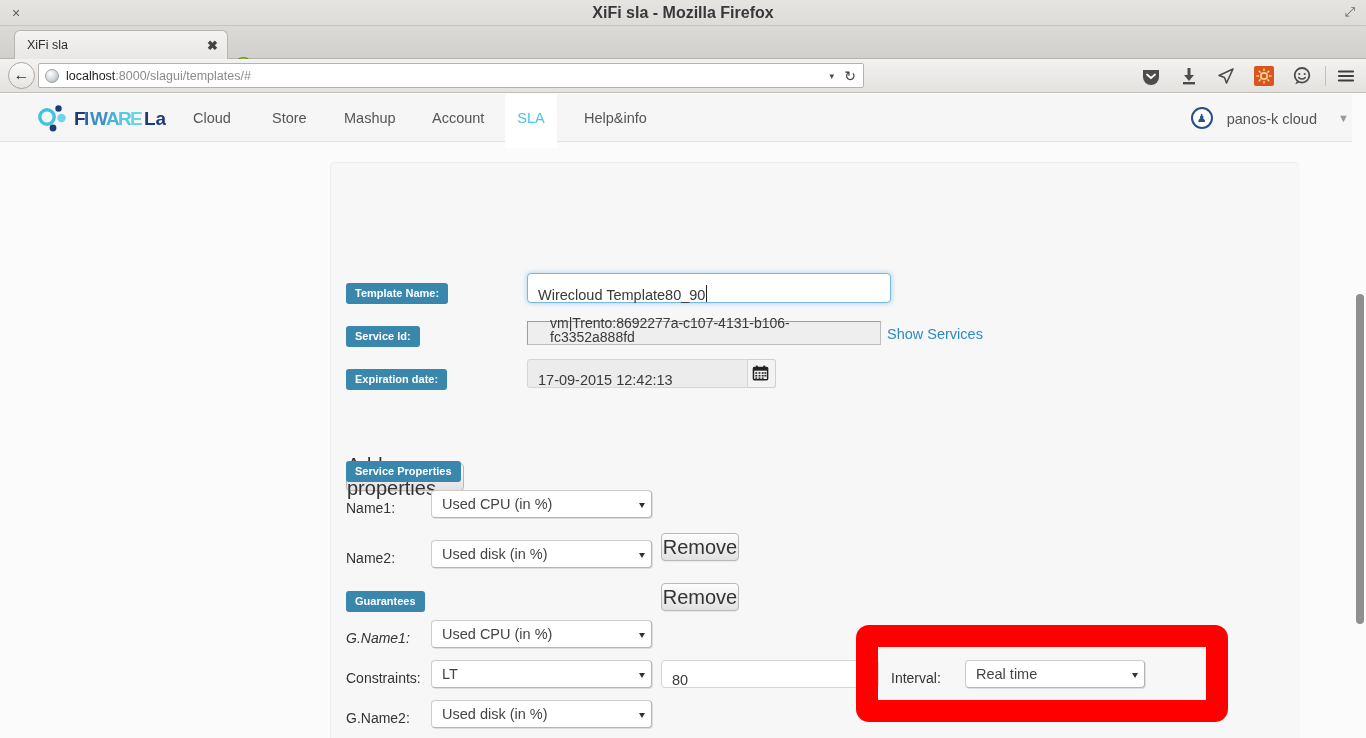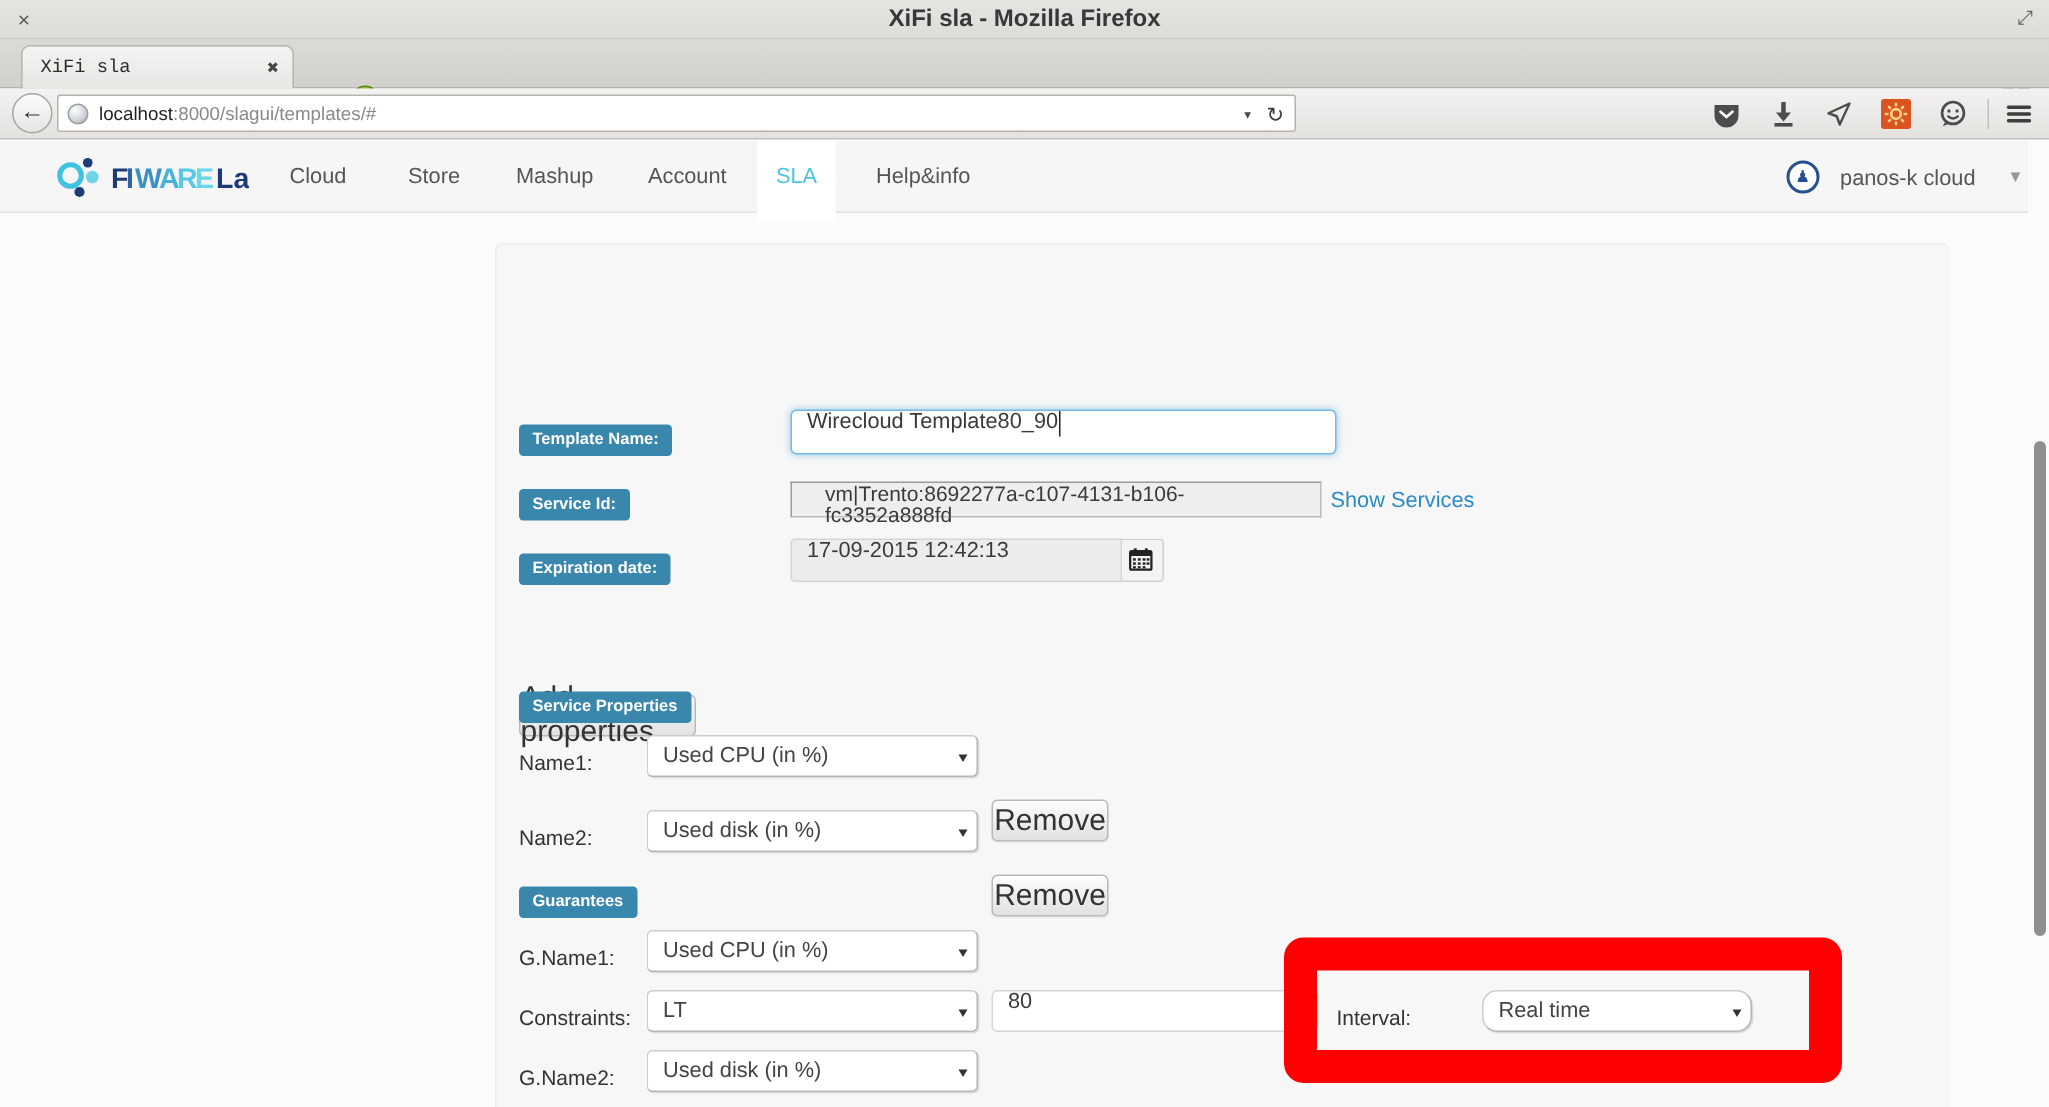--- a/index.html
+++ b/index.html
@@ -33,26 +33,25 @@
     line-height: 16px; text-align: center; cursor: pointer;
   }
 
   
   #tabstrip {
     position: absolute; left: 0; top: 26px; width: 1366px; height: 33px;
     background: linear-gradient(to bottom, #dcdad6, #d2d0cc);
     border-bottom: 1px solid #b7b4b0;
   }
   #browser-tab {
-    position: absolute; left: 14px; top: 4px; width: 182px; height: 29px;
+    position: absolute; left: 14px; top: 4px; width: 214px; height: 29px;
     background: linear-gradient(to bottom, #f4f3f1, #e9e7e4);
     border: 1px solid #b9b6b2; border-bottom: none;
     border-radius: 6px 6px 0 0;
     cursor: pointer;
-    font-family: Liberation Mono, monospace;
   }
   #browser-tab-label {
     position: absolute; left: 12px; top: 0; height: 29px; line-height: 29px;
     font-size: 12.5px; color: #2d2d2d; max-width: 160px; overflow: hidden;
     white-space: nowrap;
   }
   #browser-tab-close {
     position: absolute; right: 9px; top: 0; height: 29px; line-height: 29px;
     font-size: 13px; font-weight: bold; color: #444; cursor: pointer;
   }
@@ -200,21 +199,21 @@
     position: absolute; font-size: 14px; color: #333;
     white-space: nowrap;
   }
 
   .text-input {
     position: absolute; background: #ffffff;
     border: 1px solid #ccc; border-radius: 4px;
     font-size: 14.5px; color: #3a3a3a;
     padding: 0 10px;
     line-height: 1;
-    display: flex; align-items: flex-start;
+    display: flex; align-items: flex-end;
   }
   .text-input.focused {
     border: 1px solid #76b9e3;
     box-shadow: 0 0 5px rgba(102,175,233,.6);
   }
   .text-input.readonly {
     background: #eeeeee;
     border: 1px solid #bdbdbd;
     border-top-color: #9c9c9c; border-left-color: #9c9c9c;
     border-radius: 0;
@@ -465,36 +464,36 @@
 
     <div class="plain-label" style="left:15px;top:387px;">Name2:</div>
     <div class="select-box" style="left:100px;top:377px;width:221px;height:28px;">
       <span>Used disk (in %)</span>
       <span class="select-arrow"></span>
     </div>
     <div class="gray-button" style="left:330px;top:377px;width:78px;height:28px;">Remove</div>
 
     <div class="field-badge" style="left:15px;top:428px;">Guarantees</div>
 
-    <div class="plain-label" style="left:15px;top:467px;">G.Name1:</div>
+    <div class="plain-label" style="left:15px;top:467px;font-style:italic;">G.Name1:</div>
     <div class="select-box" style="left:100px;top:457px;width:221px;height:28px;">
       <span>Used CPU (in %)</span>
       <span class="select-arrow"></span>
     </div>
 
     <div class="plain-label" style="left:15px;top:507px;">Constraints:</div>
     <div class="select-box" style="left:100px;top:497px;width:221px;height:28px;">
       <span>LT</span>
       <span class="select-arrow"></span>
     </div>
     <div class="text-input" style="left:330px;top:497px;width:218px;height:28px;background:#fff;border-color:#d4d4d4;">
       <span>80</span>
     </div>
     <div class="plain-label" style="left:560px;top:507px;">Interval:</div>
-    <div class="select-box" style="left:657px;top:497px;width:180px;height:28px;border-radius:10px;">
+    <div class="select-box" style="left:634px;top:497px;width:180px;height:28px;">
       <span>Real time</span>
       <span class="select-arrow"></span>
     </div>
 
     <div class="plain-label" style="left:15px;top:547px;">G.Name2:</div>
     <div class="select-box" style="left:100px;top:537px;width:221px;height:28px;">
       <span>Used disk (in %)</span>
       <span class="select-arrow"></span>
     </div>
 

